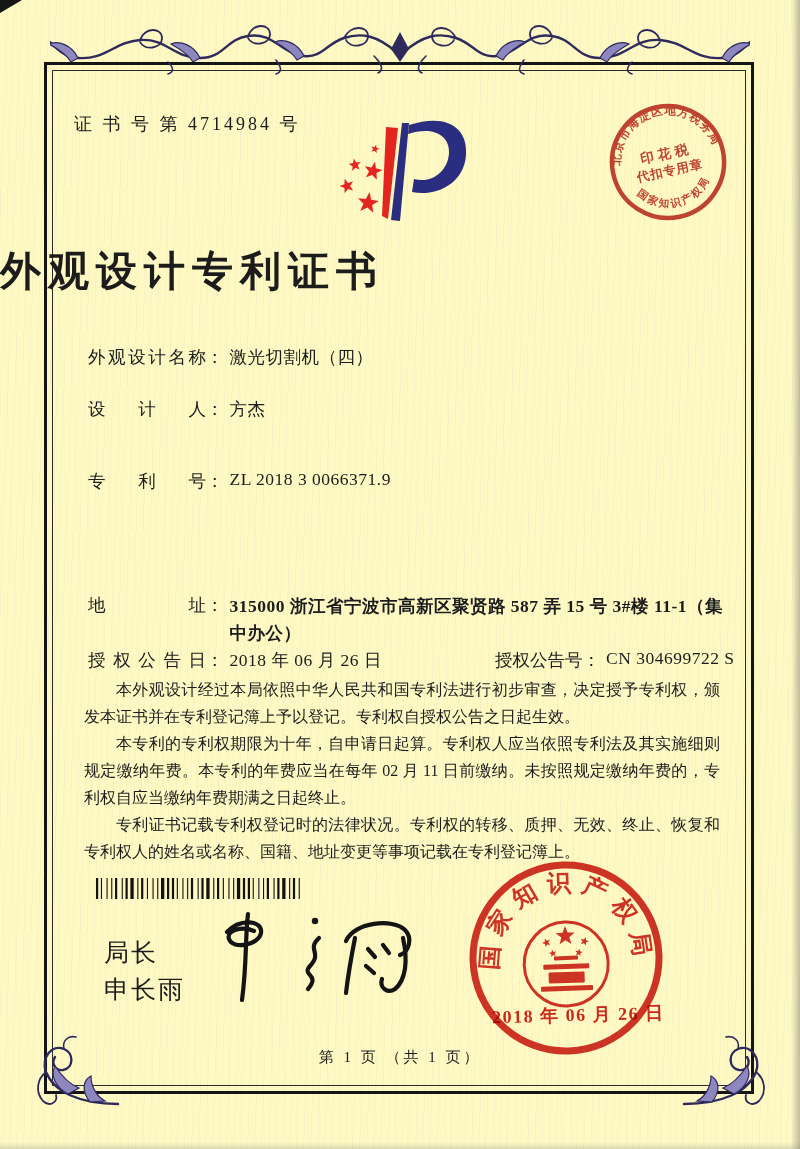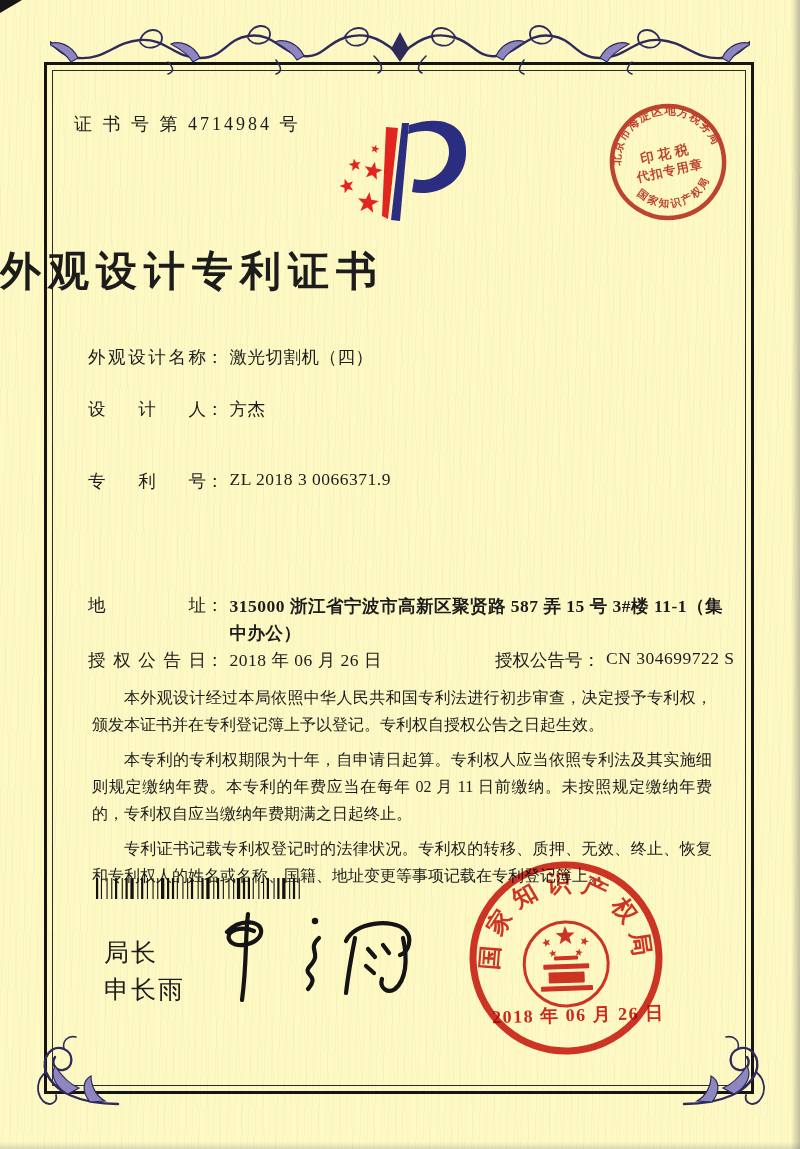--- a/index.html
+++ b/index.html
@@ -48,21 +48,21 @@
 
   .field-row{position:absolute;left:88px;font-size:17.5px;white-space:nowrap;}
   .field-label{display:inline-block;width:118px;text-align:justify;text-align-last:justify;vertical-align:top;}
   .field-colon{vertical-align:top;}
   .field-value{margin-left:6px;vertical-align:top;letter-spacing:0.5px;}
   .field-value.wrap{display:inline-block;white-space:normal;width:508px;line-height:27px;font-weight:bold;}
   .grant-right{position:absolute;left:455px;top:648px;font-size:17.5px;white-space:nowrap;margin-left:40px;}
 
   .body-text{position:absolute;left:84px;top:676px;width:636px;
     font-size:16px;line-height:27px;text-align:justify;}
-  .body-text p{margin:8px;text-indent:2em;}
+  .body-text p{margin:0;text-indent:2em;}
 
   .barcode{position:absolute;left:95px;top:878px;}
 
   .signer{position:absolute;left:104px;top:934px;font-size:25px;line-height:37px;letter-spacing:2px;}
   .signature{position:absolute;left:196px;top:908px;z-index:2;}
 
   .seal{position:absolute;left:466px;top:858px;z-index:4;
     mix-blend-mode:multiply;opacity:.95;transform:rotate(-2deg);}
   .seal-date{position:absolute;left:492px;top:1003px;z-index:5;
     font-size:18px;font-weight:bold;letter-spacing:1.5px;
@@ -262,14 +262,15 @@
       <g fill="#cd2a22">
         <rect x="77" y="106" width="46" height="5" rx="1"></rect>
         <rect x="82" y="114" width="36" height="11" rx="1"></rect>
         <rect x="74" y="128" width="52" height="5" rx="1"></rect>
         <rect x="88" y="98" width="24" height="4" rx="1"></rect>
       </g>
     </g>
   </svg>
   <div class="seal-date" style="color:#cd2a22;">2018 年 06 月 26 日</div>
 
+  <div class="footer">第 1 页 （共 1 页）</div>
 
 </div>
 
 </body></html>

